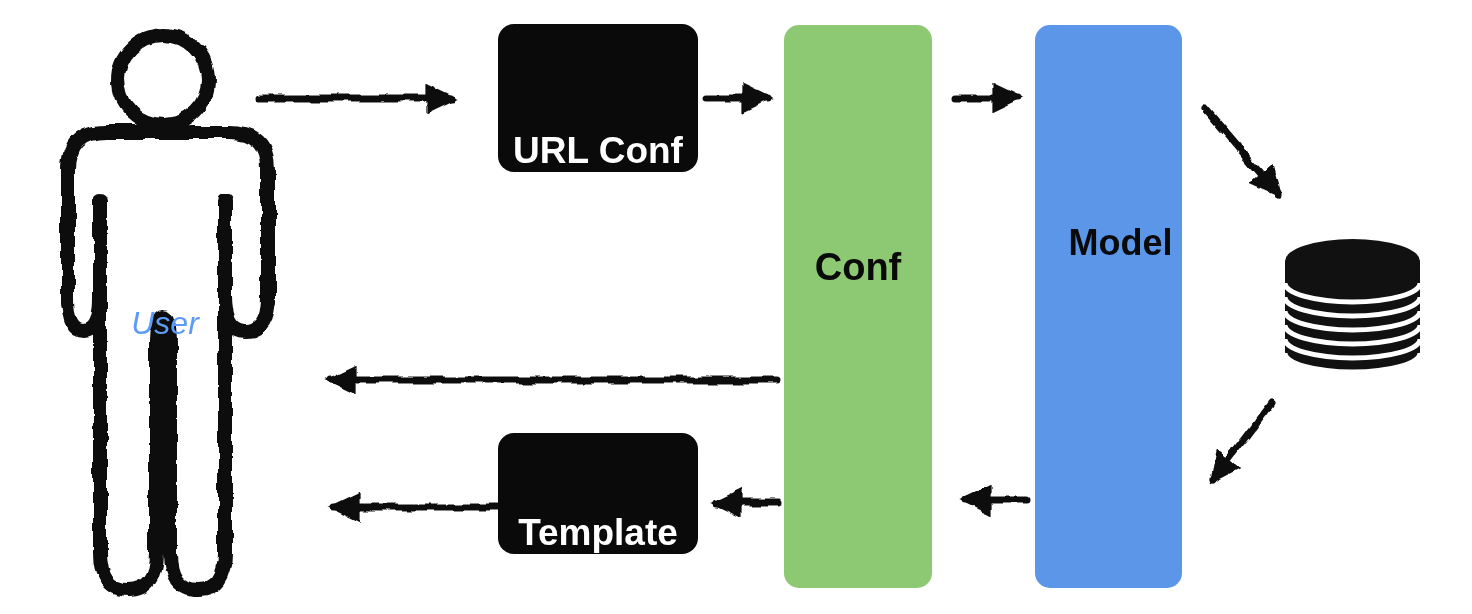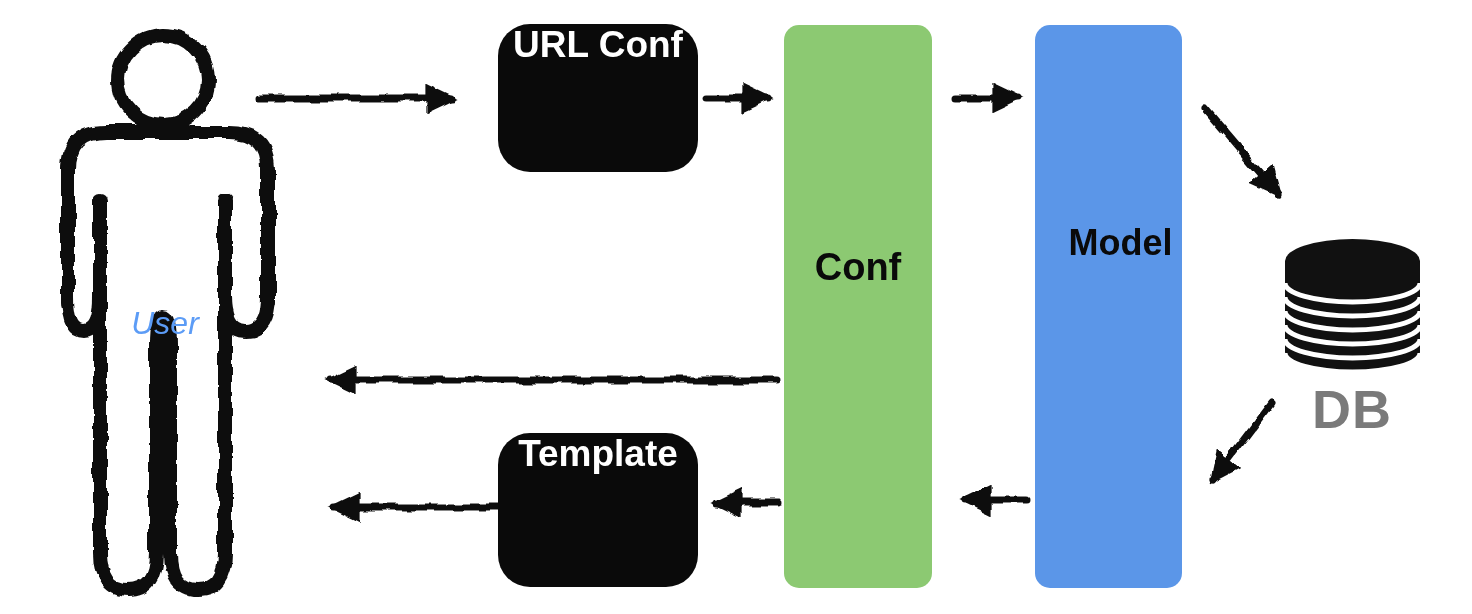--- a/index.html
+++ b/index.html
@@ -12,22 +12,22 @@
     overflow:hidden;font-family:"Liberation Sans","DejaVu Sans",sans-serif;
   }
   #gfx{position:absolute;left:0;top:0;width:1472px;height:614px;z-index:0;}
   .sketch{stroke:var(--ink);stroke-width:14;fill:none;stroke-linecap:round;stroke-linejoin:round;}
   .arrow{stroke:var(--ink);stroke-width:7;fill:none;stroke-linecap:round;}
   #arrowhead path{fill:var(--ink);}
   .db-fill{fill:var(--ink);}
   .db-sep{stroke:#ffffff;stroke-width:5;fill:none;}
   .node{position:absolute;z-index:1;box-sizing:border-box;}
   .black-box{
-    background:var(--box-bg);color:var(--box-text);border-radius:32px;
-    display:flex;align-items:flex-start;justify-content:center;
+    background:var(--box-bg);color:var(--box-text);border-radius:16px;
+    display:flex;align-items:flex-end;justify-content:center;
     font-weight:bold;font-size:37px;letter-spacing:0;
   }
   .bar{border-radius:15px;}
   .bar-view{background:var(--view-bg);}
   .bar-model{background:var(--model-bg);}
   .bar-label{
     position:absolute;z-index:2;color:#0a0a0a;font-weight:bold;
     text-align:center;line-height:38px;
   }
   #view-label{left:784px;top:248px;width:148px;font-size:38px;}
@@ -97,20 +97,19 @@
   </div>
 
   <div class="node bar bar-view" style="left:784px;top:25px;width:148px;height:563px;"></div>
   <div id="view-label" class="bar-label">Conf</div>
 
   <div class="node bar bar-model" style="left:1035px;top:25px;width:147px;height:563px;"></div>
   <div id="model-label" class="bar-label">
     <div>Model</div>
   </div>
 
-  <div class="node black-box" style="left:498px;top:433px;width:200px;height:154px;">
+  <div class="node black-box" style="left:498px;top:433px;width:200px;height:121px;">
     <span>Template</span>
   </div>
 
   <div id="user-label">User</div>
-  <div id="db-label">DB</div>
 
 </div>
 
 </body></html>

